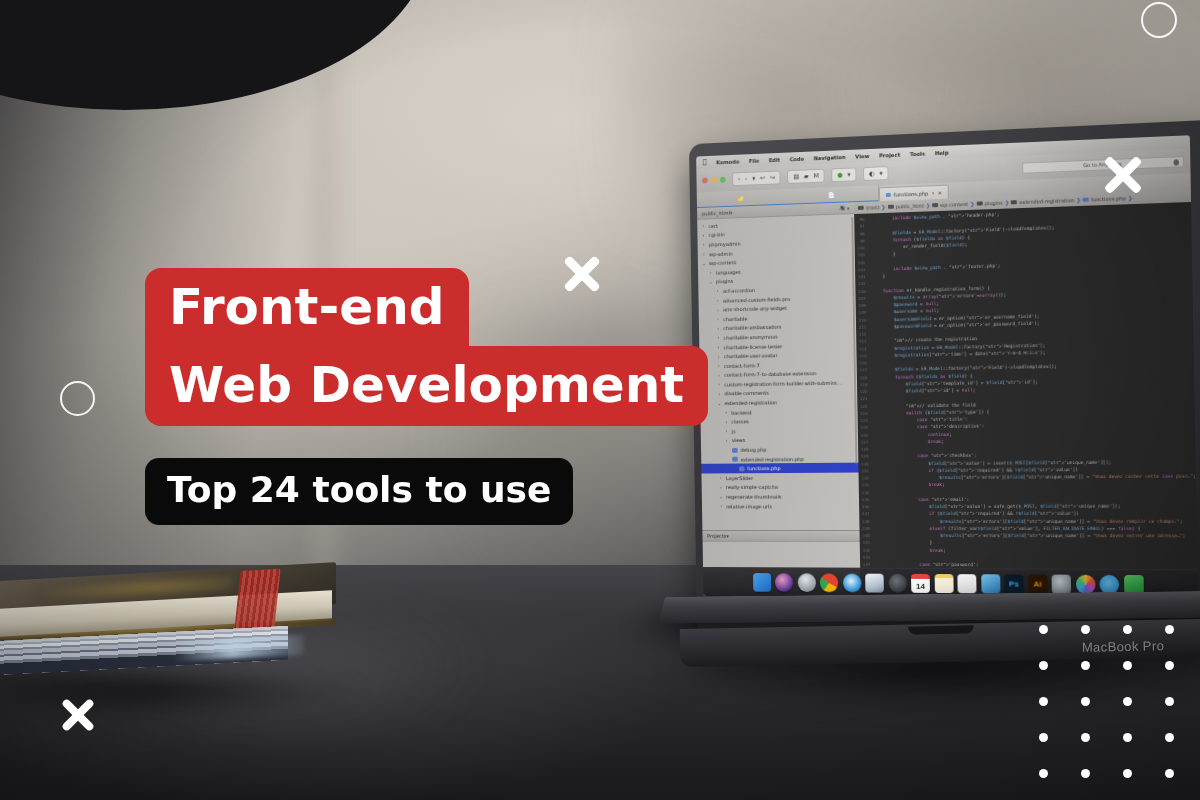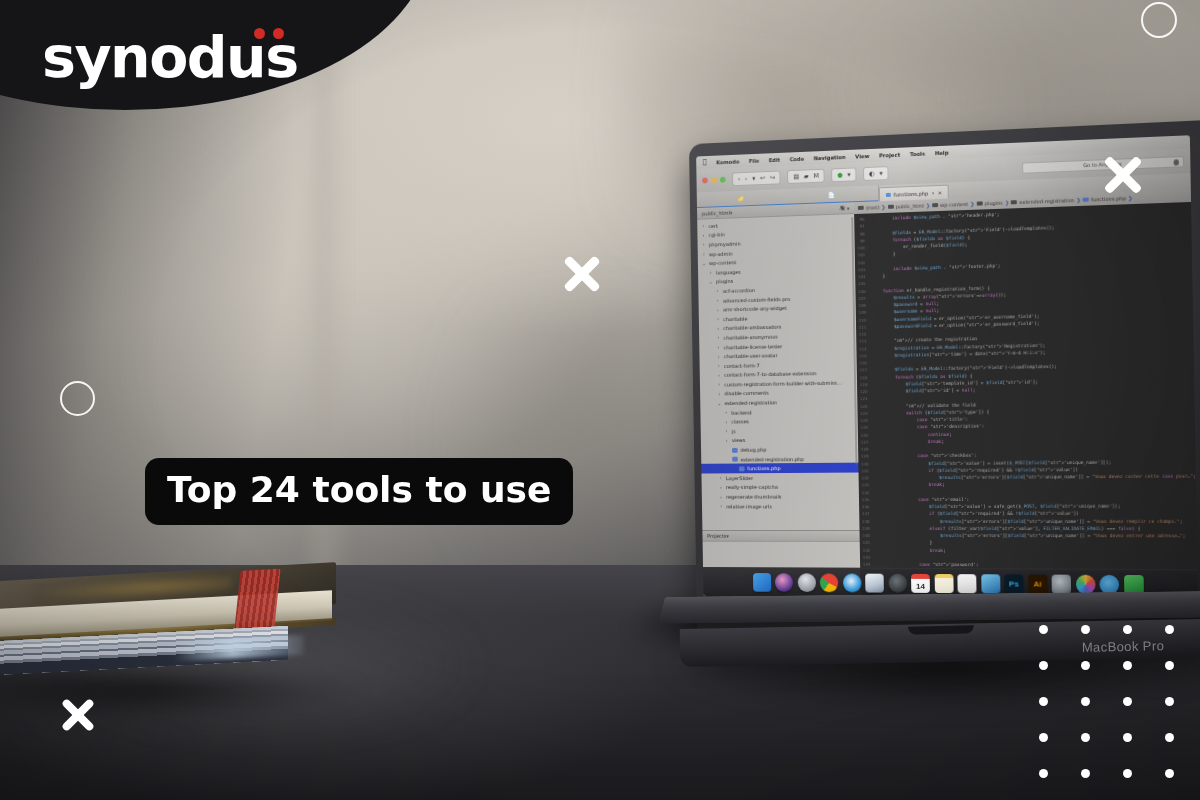--- a/index.html
+++ b/index.html
@@ -692,28 +692,25 @@
       <div class="base"></div>
       <div class="base-front"></div>
       <div class="notch"></div>
       <div class="mbp-label">MacBook Pro</div>
     </div>
 
     <div class="vignette"></div>
   </div>
 
   <div class="logo-badge"></div>
-  <div class="logo-wrap">
-    <div class="logo-text">synodus</div>
-    <span class="umlaut">
-        <i></i>
-        <i></i>
-      </span>
+
+  <div class="title-block">
+    <div><span class="tline tline-1">Front-end</span></div>
+    <div><span class="tline tline-2">Web Development</span></div>
   </div>
-
   <div class="subtitle">Top 24 tools to use</div>
 
   <div id="decor">
       <div class="deco-cross" style="left: 1100px; top: 152px; width: 46px; height: 46px;">
         <i style="width: 46px; height: 9px; transform: translate(-50%, -50%) rotate(45deg);"></i>
         <b style="width: 9px; height: 46px; transform: translate(-50%, -50%) rotate(45deg);"></b>
       </div>
       <div class="deco-cross" style="left: 560px; top: 252px; width: 44px; height: 44px;">
         <i style="width: 44px; height: 9px; transform: translate(-50%, -50%) rotate(45deg);"></i>
         <b style="width: 9px; height: 44px; transform: translate(-50%, -50%) rotate(45deg);"></b>

